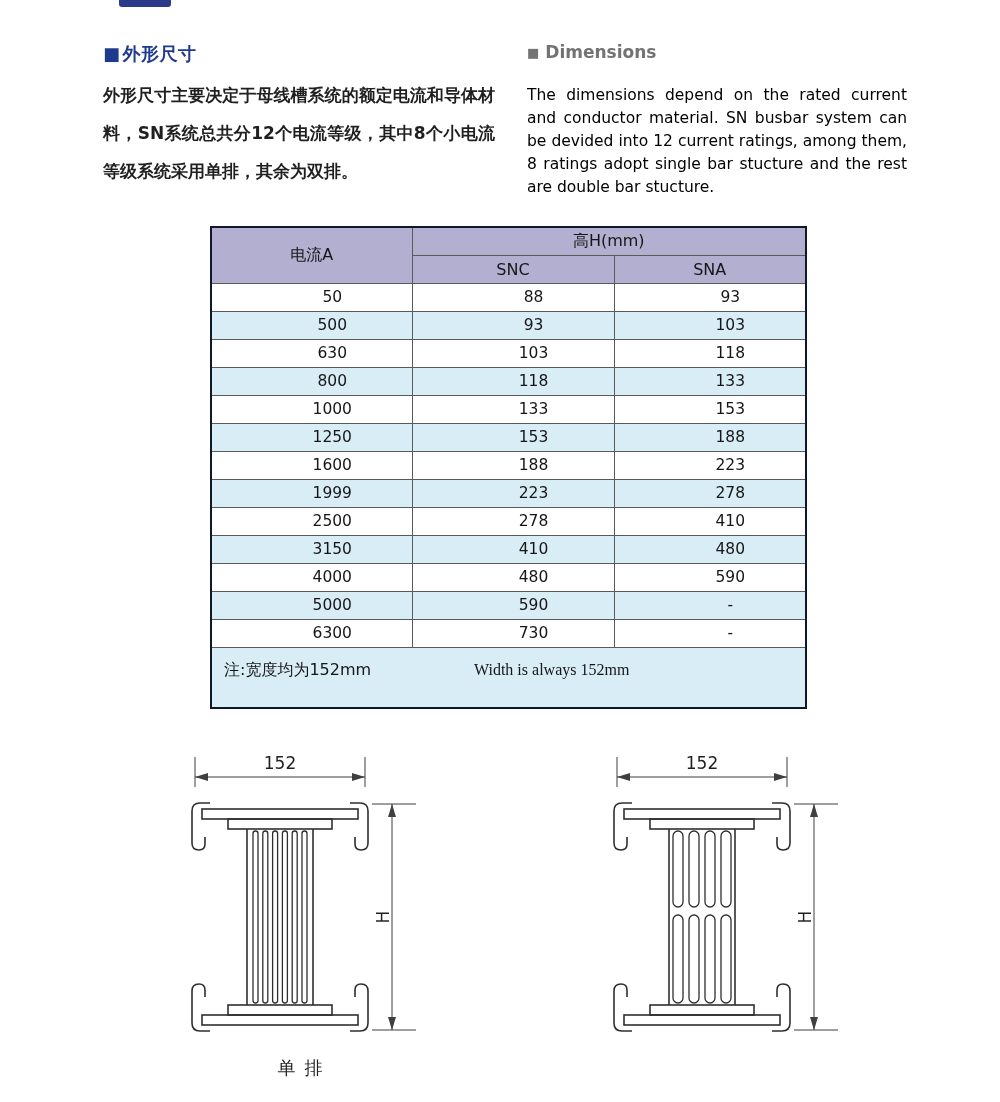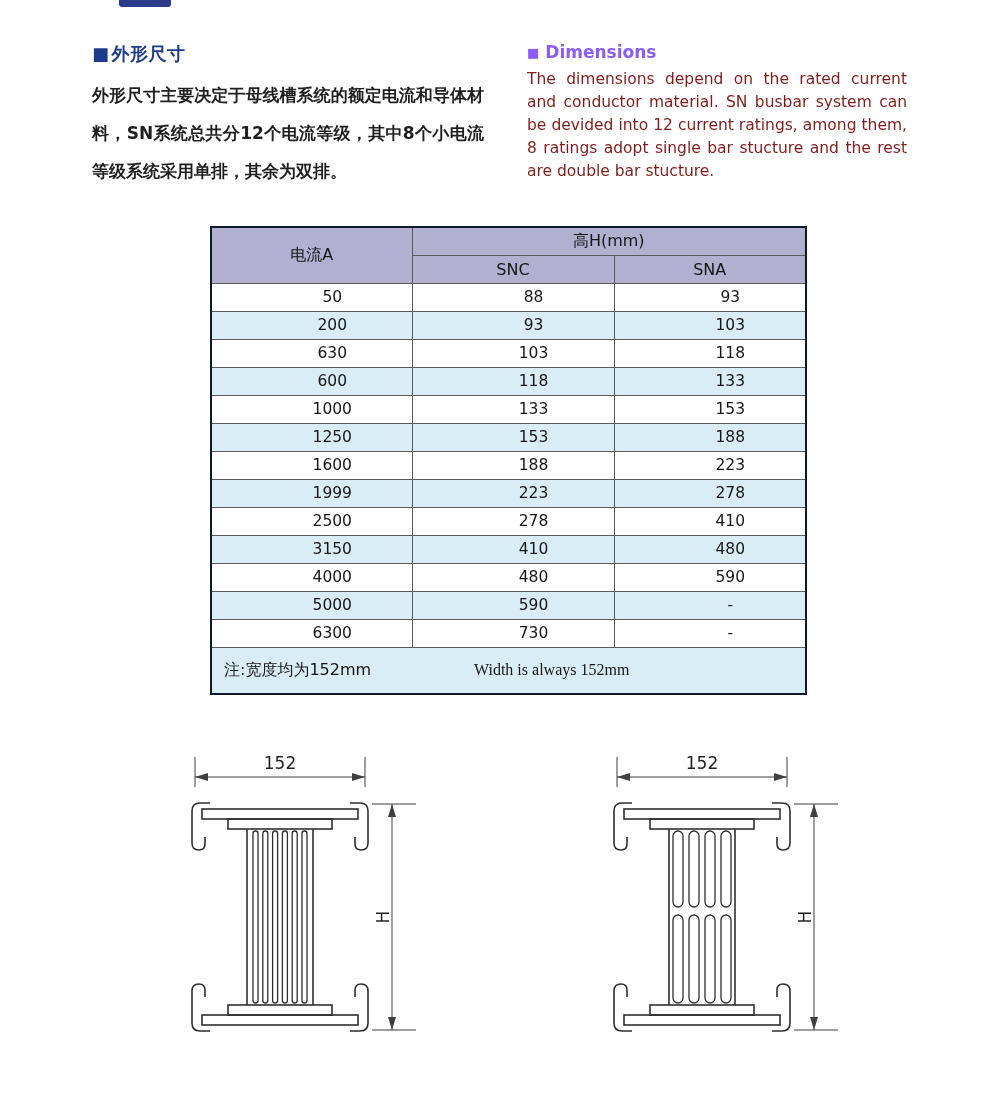--- a/index.html
+++ b/index.html
@@ -4,42 +4,42 @@
 <style>
   * { margin:0; padding:0; box-sizing:border-box; }
   body { background:#ffffff; font-family:"DejaVu Sans","Liberation Sans",sans-serif; }
   .page { position:relative; width:1000px; height:1102px; background:#ffffff; overflow:hidden; }
 
   
   .top-tab { position:absolute; left:119px; top:0; width:52px; height:7px;
              background:#2c3a8a; border-radius:0 0 3px 3px; }
 
   
-  .cn-col { position:absolute; left:92px; top:42px; width:392px; }
+  .cn-col { position:absolute; left:103px; top:42px; width:392px; }
   .en-col { position:absolute; left:527px; top:42px; width:380px; }
   .cn-heading { font-size:18px; font-weight:bold; color:#1e3a8c; letter-spacing:0.5px; }
-  .en-heading { font-size:17px; font-weight:bold; color:#8b5cf6; }
+  .en-heading { font-size:17px; font-weight:bold; color:#737373; }
   .bullet { margin-right:2px; }
   .en-heading .bullet { margin-right:6px; font-size:13px; vertical-align:1px; }
   .cn-body { margin-top:10px; font-size:17px; line-height:38px; color:#1f1f1f;
              text-align:justify;font-weight:bold; }
-  .en-body { margin-top:6px; font-size:15.5px; line-height:23px; color:#7f1d1d;
+  .en-body { margin-top:22px; font-size:15.5px; line-height:23px; color:#000000;
              text-align:justify; }
 
   
   table.dim-table { position:absolute; left:210px; top:226px; width:595px;
                     border-collapse:collapse; table-layout:fixed;
                     border:2px solid #0f172a; }
   .dim-table th, .dim-table td { border:1px solid #5a5a5a; text-align:center;
                     font-weight:normal; color:#161616; }
   .dim-table thead th { background:#b2afd1; height:28px; font-size:16px; }
   .dim-table col.c1 { width:201px; } .dim-table col.c2 { width:202px; } .dim-table col.c3 { width:192px; }
   .dim-table tbody td { height:28px; font-size:15.5px; background:#ffffff;padding-left:41px; }
   .dim-table tbody tr.alt td { background:#d9edf7; }
-  .dim-table tfoot td { background:#d9edf7; height:47px; font-size:16px; text-align:right; position:relative;padding-left:44px; }
+  .dim-table tfoot td { background:#d9edf7; height:61px; font-size:16px; text-align:right; position:relative;padding-left:44px; }
   .note-cn { position:absolute; left:12px; top:12px; }
   .note-en { position:absolute; left:262px; top:13px;font-family:Liberation Serif, serif; }
 
   
   .diagram { position:absolute; width:300px; text-align:center; }
   .diagram-left  { left:150px; top:747px; }
   .diagram-right { left:572px; top:747px; }
   .diagram svg { display:block; }
   .diag-label { margin-top:9px; font-size:18px; color:#1f1f1f; letter-spacing:9px;
                 text-indent:9px; text-align:center; }
@@ -88,31 +88,31 @@
         <th>SNA</th>
       </tr>
     </thead>
     <tbody>
         <tr>
           <td>50</td>
           <td>88</td>
           <td>93</td>
         </tr>
         <tr class="alt">
-          <td>200</td>
+          <td>500</td>
           <td>93</td>
           <td>103</td>
         </tr>
         <tr>
           <td>630</td>
           <td>103</td>
           <td>118</td>
         </tr>
         <tr class="alt">
-          <td>600</td>
+          <td>800</td>
           <td>118</td>
           <td>133</td>
         </tr>
         <tr>
           <td>1000</td>
           <td>133</td>
           <td>153</td>
         </tr>
         <tr class="alt">
           <td>1250</td>
@@ -199,20 +199,21 @@
 
       <g>
         <line class="dim" x1="222" y1="57" x2="266" y2="57"></line>
         <line class="dim" x1="222" y1="283" x2="266" y2="283"></line>
         <line class="dim" x1="242" y1="57" x2="242" y2="283"></line>
         <polygon class="arrow" points="242,57 238,70 246,70"></polygon>
         <polygon class="arrow" points="242,283 238,270 246,270"></polygon>
         <text class="dimtxt" x="234" y="175" text-anchor="middle" transform="rotate(-90 234 170)">H</text>
       </g>
     </svg>
+    <div class="diag-label">单排</div>
   </div>
 
   <div class="diagram diagram-right">
     <svg width="300" height="300" viewBox="0 0 300 300">
       <g>
         <line class="dim" x1="45" y1="10" x2="45" y2="40"></line>
         <line class="dim" x1="215" y1="10" x2="215" y2="40"></line>
         <line class="dim" x1="45" y1="30" x2="215" y2="30"></line>
         <polygon class="arrow" points="45,30 58,26 58,34"></polygon>
         <polygon class="arrow" points="215,30 202,26 202,34"></polygon>

